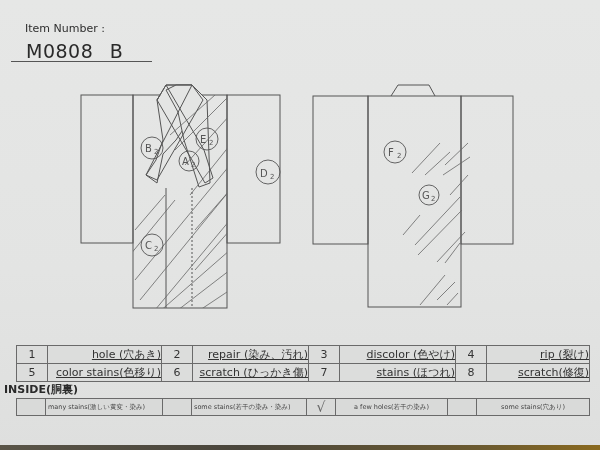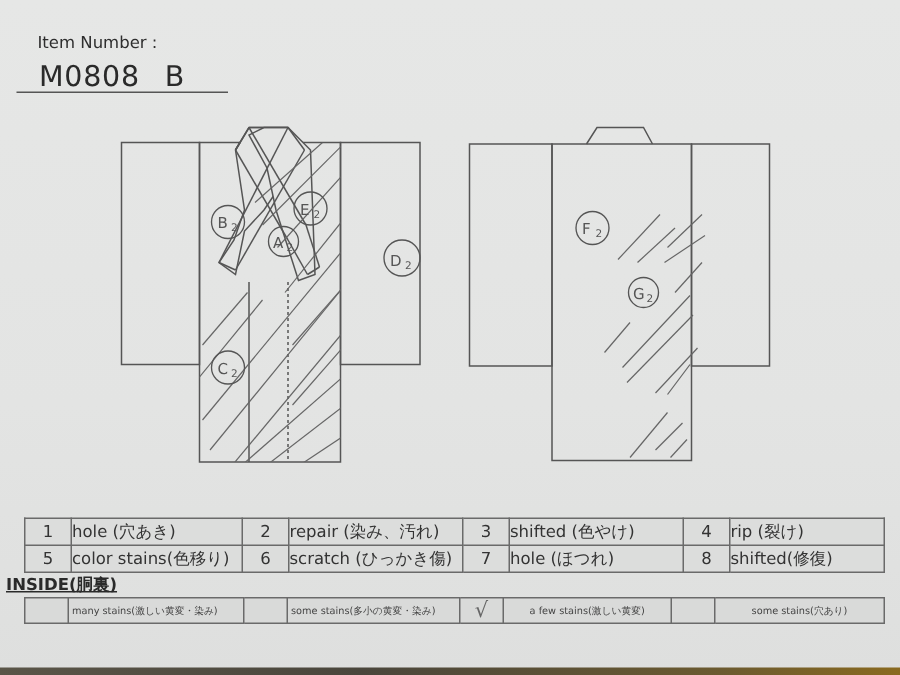--- a/index.html
+++ b/index.html
@@ -25,23 +25,23 @@
   }
   svg.diagram { position:absolute; left:0; top:0; }
   .legend-table {
     position:absolute; left:16px; top:345px; width:574px;
     border-collapse:collapse; font-size:11px; color:#333;
   }
   .legend-table td {
     border:1px solid #6a6a6a; height:17px; padding:0; text-align:center; background:#dcdddc;
   }
   .legend-table td.num { width:30px; }
-  .legend-table td.lbl { text-align:left; }
+  .legend-table td.lbl { text-align:right;text-decoration:underline; }
   .inside-label {
-    position:absolute; left:4px; top:382px; font-size:11px; font-weight:bold; color:#2a2a2a;text-decoration:underline;
+    position:absolute; left:4px; top:382px; font-size:11px; font-weight:bold; color:#2a2a2a;
   }
   .inside-table {
     position:absolute; left:16px; top:398px; width:574px;
     border-collapse:collapse; font-size:6.5px; color:#444;
   }
   .inside-table td {
     border:1px solid #6a6a6a; height:16px; padding:0 2px; background:#d9dad9; white-space:nowrap;
   }
   .inside-table td.box { width:24px; text-align:center; font-size:14px; color:#666; font-family:"DejaVu Serif", serif; }
   .inside-table td.txt { text-align:center; }
@@ -169,47 +169,47 @@
 </svg>
 
 <table class="legend-table">
   <tbody>
       <tr>
     <td class="num">1</td>
     <td class="lbl" style="width:113px">hole (穴あき)</td>
     <td class="num" style="width:26px">2</td>
     <td class="lbl" style="width:115px">repair (染み、汚れ)</td>
     <td class="num" style="width:26px">3</td>
-    <td class="lbl" style="width:115px">shifted (色やけ)</td>
+    <td class="lbl" style="width:115px">discolor (色やけ)</td>
     <td class="num" style="width:27px">4</td>
     <td class="lbl">rip (裂け)</td>
   </tr>
   <tr>
     <td class="num">5</td>
     <td class="lbl">color stains(色移り)</td>
     <td class="num">6</td>
     <td class="lbl">scratch (ひっかき傷)</td>
     <td class="num">7</td>
-    <td class="lbl">hole (ほつれ)</td>
+    <td class="lbl">stains (ほつれ)</td>
     <td class="num">8</td>
-    <td class="lbl">shifted(修復)</td>
+    <td class="lbl">scratch(修復)</td>
   </tr>
 </tbody>
   </table>
 
 <div class="inside-label">INSIDE(胴裏)</div>
 
 <table class="inside-table">
   <tbody>
       <tr>
     <td class="box"></td>
     <td class="txt left" style="width:112px">many stains(激しい黄変・染み)</td>
     <td class="box"></td>
-    <td class="txt left" style="width:110px">some stains(多小の黄変・染み)</td>
+    <td class="txt left" style="width:110px">some stains(若干の染み・染み)</td>
     <td class="box">√</td>
-    <td class="txt" style="width:107px">a few stains(激しい黄変)</td>
+    <td class="txt" style="width:107px">a few holes(若干の染み)</td>
     <td class="box"></td>
     <td class="txt">some stains(穴あり)</td>
   </tr>
 </tbody>
   </table>
 
 <div class="desk"></div>
 
 </body></html>

